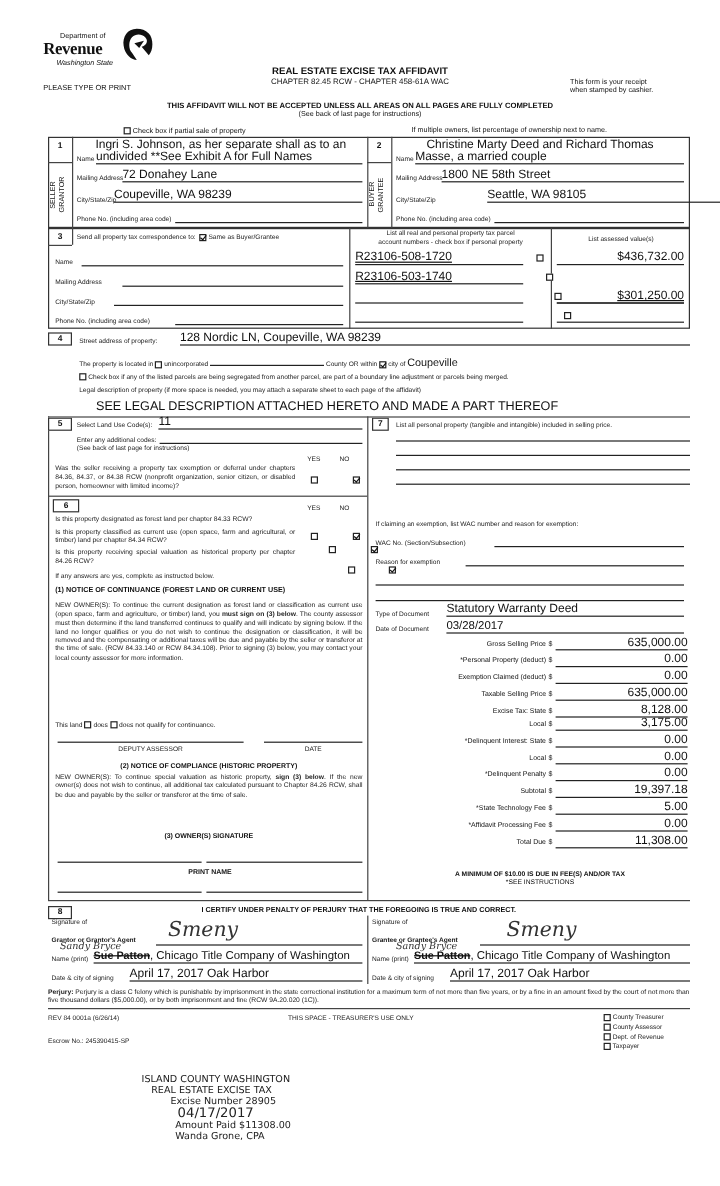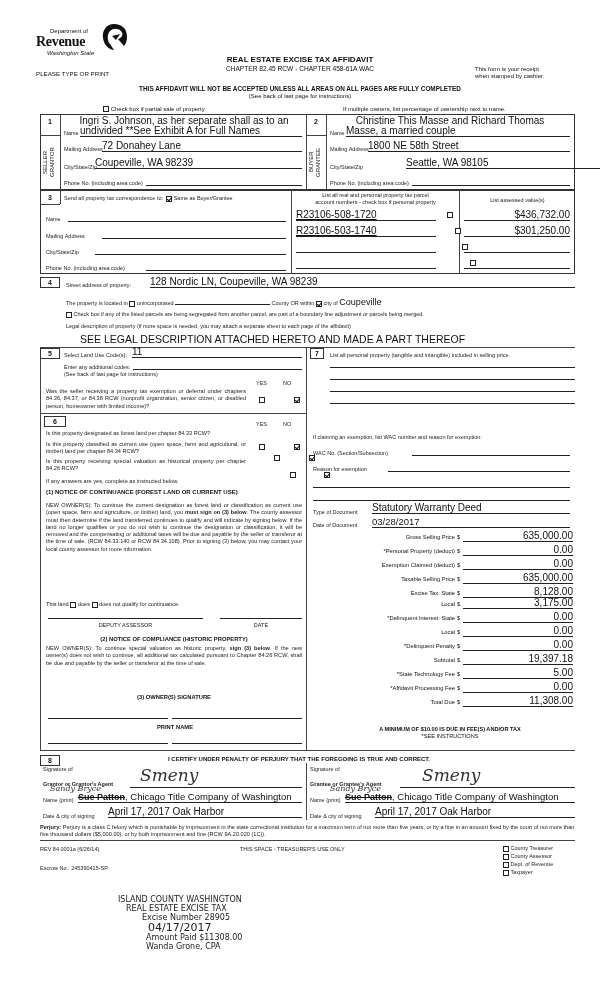--- a/index.html
+++ b/index.html
@@ -72,21 +72,21 @@
 <div class="abs small" style="left:64px;top:130px;">Name</div>
 <div class="abs fill line" style="left:80px;top:125px;width:222px;height:12px;">undivided **See Exhibit A for Full Names</div>
 <div class="abs small" style="left:64px;top:146px;">Mailing Address</div>
 <div class="abs fill line" style="left:102px;top:140px;width:200px;height:12px;">72 Donahey Lane</div>
 <div class="abs small" style="left:64px;top:164px;">City/State/Zip</div>
 <div class="abs fill line" style="left:95px;top:157px;width:207px;height:12px;">Coupeville, WA 98239</div>
 <div class="abs small" style="left:64px;top:180px;">Phone No. (including area code)</div>
 <div class="abs fill line" style="left:146px;top:176px;width:156px;height:10px;"></div>
 
 
-<div class="abs fill center" style="left:330px;top:115px;width:240px;">Christine This Masse and Richard Thomas</div>
+<div class="abs fill center" style="left:330px;top:115px;width:240px;">Christine Marty Deed and Richard Thomas</div>
 <div class="abs small" style="left:330px;top:130px;">Name</div>
 <div class="abs fill line" style="left:346px;top:125px;width:224px;height:12px;">Masse, a married couple</div>
 <div class="abs small" style="left:330px;top:146px;">Mailing Address</div>
 <div class="abs fill line" style="left:368px;top:140px;width:202px;height:12px;">1800 NE 58th Street</div>
 <div class="abs small" style="left:330px;top:164px;">City/State/Zip</div>
 <div class="abs fill line" style="left:362px;top:157px;width:208px;height:12px;margin-left:44px;">Seattle, WA 98105</div>
 <div class="abs small" style="left:330px;top:180px;">Phone No. (including area code)</div>
 <div class="abs fill line" style="left:412px;top:176px;width:158px;height:10px;"></div>
 
 
@@ -113,21 +113,21 @@
 <div class="abs line" style="left:102px;top:229px;width:184px;height:10px;"></div>
 <div class="abs small" style="left:46px;top:249px;">City/State/Zip</div>
 <div class="abs line" style="left:95px;top:245px;width:191px;height:10px;"></div>
 <div class="abs small" style="left:46px;top:265px;">Phone No. (including area code)</div>
 <div class="abs line" style="left:146px;top:261px;width:140px;height:10px;"></div>
 
 <div id="parcel-rows"><div class="abs fill line" style="left:296px;top:209px;width:140px;height:12px;text-decoration:underline;">R23106-508-1720</div>
        <span class="abs cb" style="left:447px;top:212px;"></span>
        <div class="abs fill line right" style="left:464px;top:209px;width:106px;height:12px;">$436,732.00</div><div class="abs fill line" style="left:296px;top:225px;width:140px;height:12px;text-decoration:underline;">R23106-503-1740</div>
        <span class="abs cb" style="left:447px;top:228px;"></span>
-       <div class="abs fill line right" style="left:464px;top:225px;width:106px;height:12px;">$301,250.00</div><div class="abs fill line" style="left:296px;top:241px;width:140px;height:12px;"></div>
+       <div class="abs fill line right" style="left:464px;top:241px;width:106px;height:12px;text-decoration:underline;">$301,250.00</div><div class="abs fill line" style="left:296px;top:241px;width:140px;height:12px;"></div>
        <span class="abs cb" style="left:447px;top:244px;"></span>
        <div class="abs fill line right" style="left:464px;top:241px;width:106px;height:12px;"></div><div class="abs fill line" style="left:296px;top:257px;width:140px;height:12px;"></div>
        <span class="abs cb" style="left:447px;top:260px;"></span>
        <div class="abs fill line right" style="left:464px;top:257px;width:106px;height:12px;"></div></div>
 
 
 <div class="secnum" style="left:40px;top:277px;width:20px;height:11px;line-height:10px;">4</div>
 <div class="abs small" style="left:66px;top:282px;">Street address of property:</div>
 <div class="abs fill line" style="left:150px;top:276px;width:425px;height:12px;">128 Nordic LN, Coupeville, WA 98239</div>
 <div class="abs small" style="left:66px;top:297px;width:520px;">

